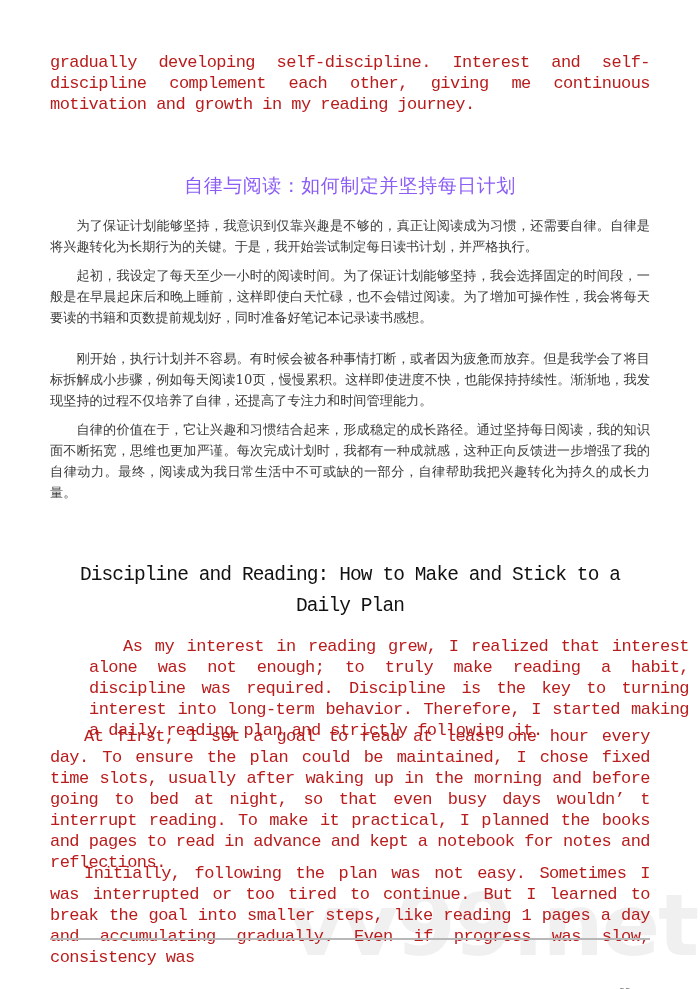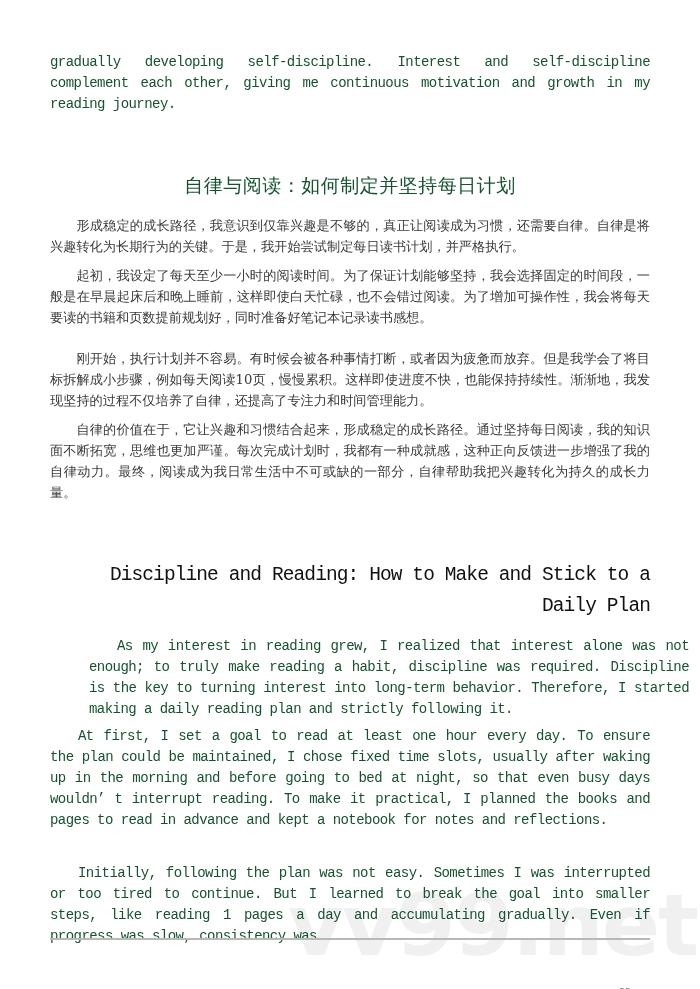--- a/index.html
+++ b/index.html
@@ -15,51 +15,51 @@
       color: #333333;
     }
     .page {
       position: absolute;
       left: 50px;
       top: 0;
       width: 600px;
     }
     .en-para {
       font-family: "Liberation Mono", "DejaVu Sans Mono", monospace;
-      font-size: 14px;
+      font-size: 17px;
       line-height: 21px;
       letter-spacing: -0.55px;
       text-align: justify;
       margin: 0;
-      color: #14532d;
+      color: #b91c1c;
     }
     .zh-para {
       font-family: "DejaVu Serif", "Liberation Serif", serif;
       font-size: 13.2px;
       line-height: 21px;
       text-align: justify;
       margin: 0;
       color: #3a3a3a;
     }
     .indent { text-indent: 2em; }
     .zh-heading {
       font-family: "DejaVu Sans", "Liberation Sans", sans-serif;
       font-size: 19px;
       font-weight: normal;
       text-align: center;
       margin: 0;
-      color: #14532d;
+      color: #8b5cf6;
       letter-spacing: 0.5px;
     }
     .en-heading {
       font-family: "Liberation Mono", "DejaVu Sans Mono", monospace;
       font-size: 19.5px;
       line-height: 31px;
       font-weight: normal;
-      text-align: right;
+      text-align: center;
       margin: 0;
       color: #111111;
       letter-spacing: -0.9px;
     }
     .block { position: absolute; left: 0; width: 600px; }
     .footer-rule {
       position: absolute;
       left: 50px;
       top: 938px;
       width: 600px;
@@ -99,21 +99,21 @@
 
   <div class="block" style="top:52px;">
     <p class="en-para">gradually developing self-discipline. Interest and self-discipline complement each other, giving me continuous motivation and growth in my reading journey.</p>
   </div>
 
   <div class="block" style="top:173px;">
     <h2 class="zh-heading">自律与阅读：如何制定并坚持每日计划</h2>
   </div>
 
   <div class="block" style="top:215px;">
-    <p class="zh-para indent">形成稳定的成长路径，我意识到仅靠兴趣是不够的，真正让阅读成为习惯，还需要自律。自律是将兴趣转化为长期行为的关键。于是，我开始尝试制定每日读书计划，并严格执行。</p>
+    <p class="zh-para indent">为了保证计划能够坚持，我意识到仅靠兴趣是不够的，真正让阅读成为习惯，还需要自律。自律是将兴趣转化为长期行为的关键。于是，我开始尝试制定每日读书计划，并严格执行。</p>
   </div>
 
   <div class="block" style="top:265px;">
     <p class="zh-para indent">起初，我设定了每天至少一小时的阅读时间。为了保证计划能够坚持，我会选择固定的时间段，一般是在早晨起床后和晚上睡前，这样即使白天忙碌，也不会错过阅读。为了增加可操作性，我会将每天要读的书籍和页数提前规划好，同时准备好笔记本记录读书感想。</p>
   </div>
 
   <div class="block" style="top:348px;">
     <p class="zh-para indent">刚开始，执行计划并不容易。有时候会被各种事情打断，或者因为疲惫而放弃。但是我学会了将目标拆解成小步骤，例如每天阅读10页，慢慢累积。这样即使进度不快，也能保持持续性。渐渐地，我发现坚持的过程不仅培养了自律，还提高了专注力和时间管理能力。</p>
   </div>
 

